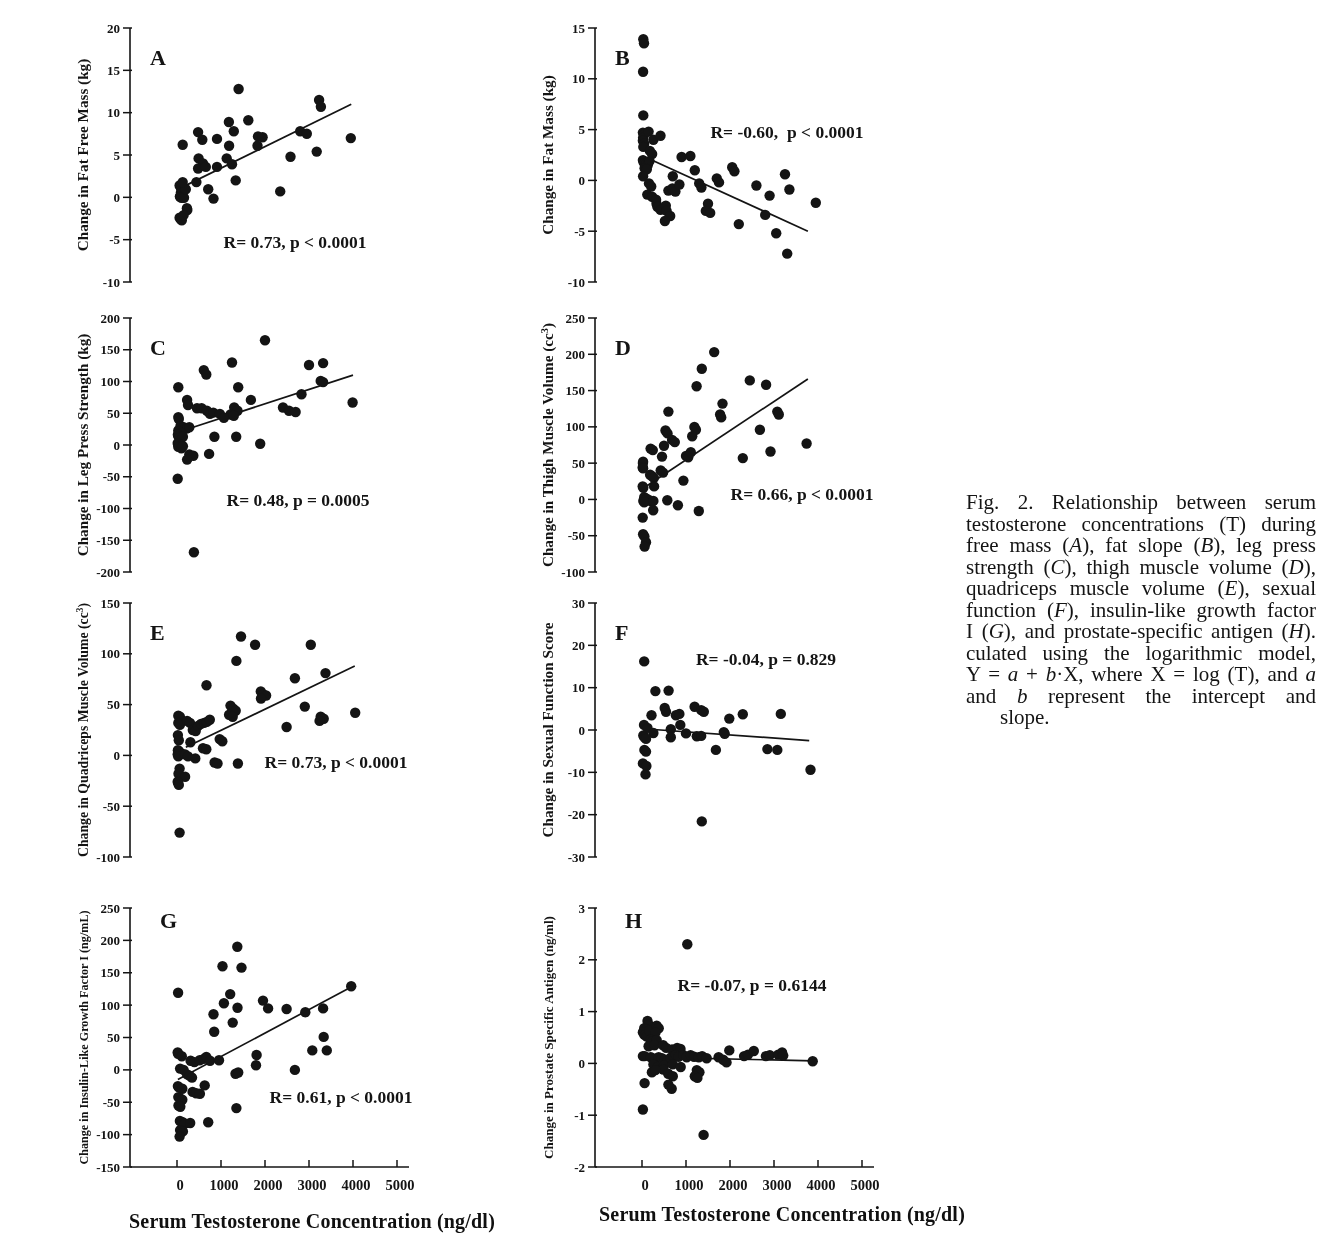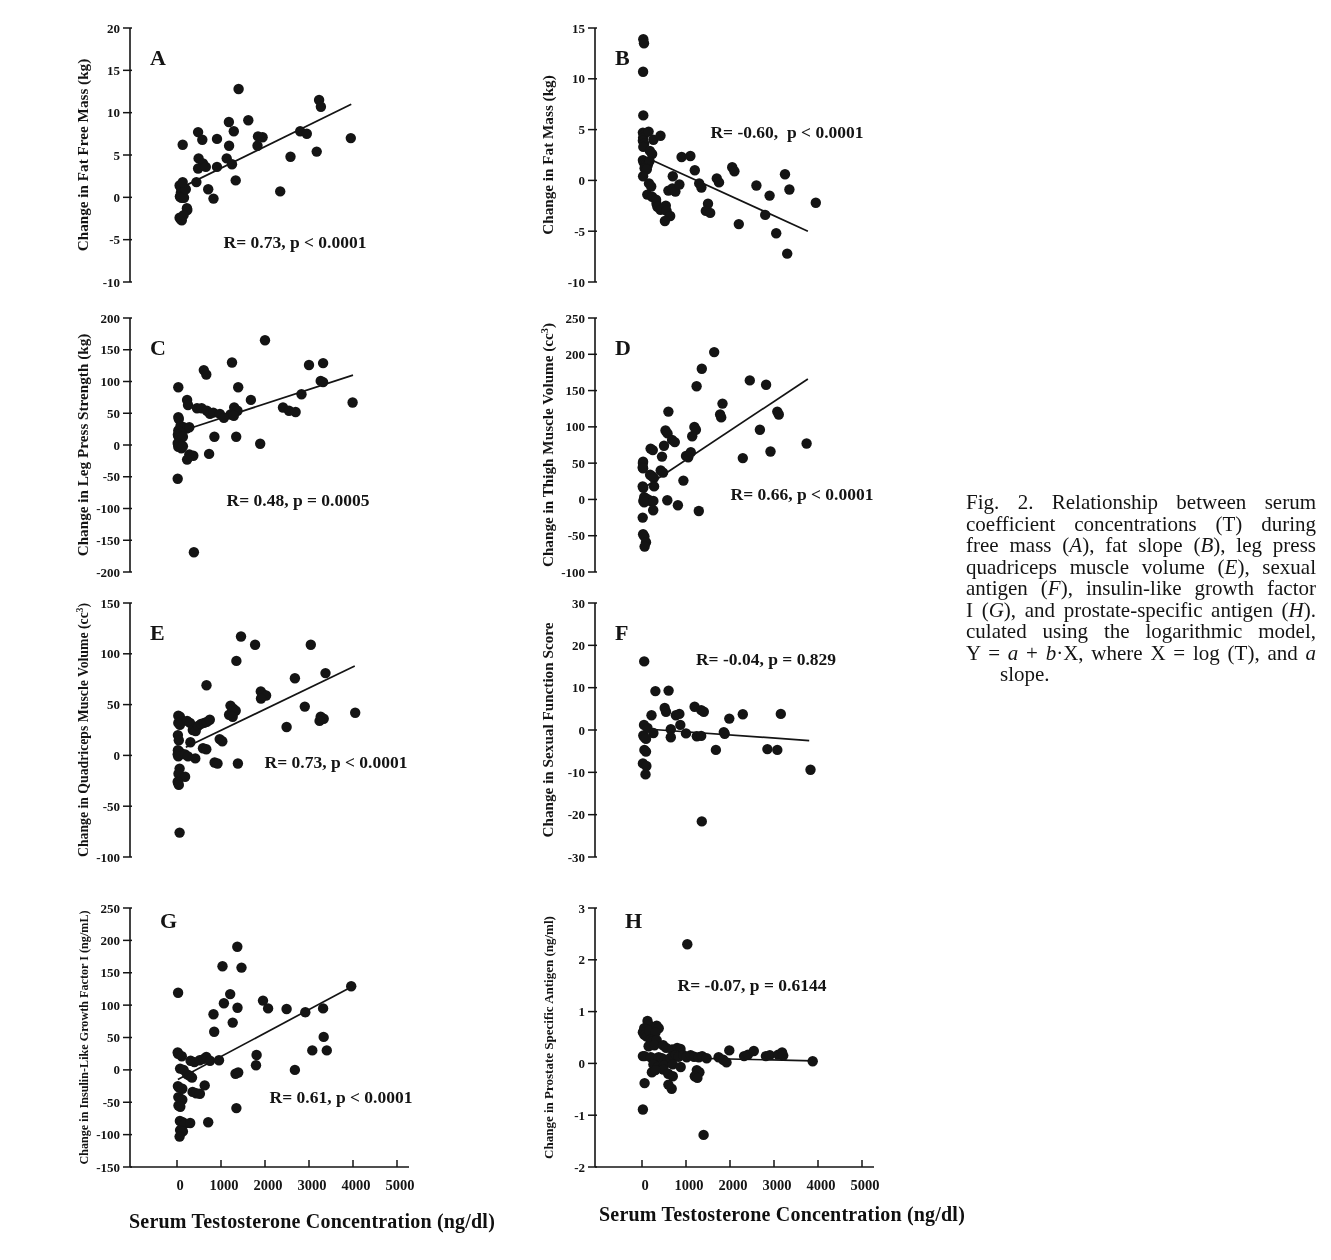--- a/index.html
+++ b/index.html
@@ -711,22 +711,24 @@
           <circle cx="122.9" cy="229.5" r="5.2" fill="#141414"></circle>
           <circle cx="183.6" cy="254.9" r="5.2" fill="#141414"></circle>
         </g>
         <text x="232" y="111" text-anchor="middle" font-size="17.5" font-weight="bold" fill="#141414" style="white-space:pre" font-family="&quot;Liberation Serif&quot;,&quot;DejaVu Serif&quot;,serif">R= -0.07, p = 0.6144</text>
       </svg>
     </div>
   <div class="axis-title" id="x-title-left">Serum Testosterone Concentration (ng/dl)</div>
   <div class="axis-title" id="x-title-right">Serum Testosterone Concentration (ng/dl)</div>
   <div id="caption">
       <div class="cap-line"><span>Fig. 2. Relationship between serum</span></div>
-      <div class="cap-line"><span>coefficient concentrations (T) during</span></div>
+      <div class="cap-line"><span>testosterone concentrations (T) during</span></div>
       <div class="cap-line"><span>free mass (</span><i>A</i><span>), fat slope (</span><i>B</i><span>), leg press</span></div>
+      <div class="cap-line"><span>strength (</span><i>C</i><span>), thigh muscle volume (</span><i>D</i><span>),</span></div>
       <div class="cap-line"><span>quadriceps muscle volume (</span><i>E</i><span>), sexual</span></div>
-      <div class="cap-line"><span>antigen (</span><i>F</i><span>), insulin-like growth factor</span></div>
+      <div class="cap-line"><span>function (</span><i>F</i><span>), insulin-like growth factor</span></div>
       <div class="cap-line"><span>I (</span><i>G</i><span>), and prostate-specific antigen (</span><i>H</i><span>).</span></div>
       <div class="cap-line"><span>culated using the logarithmic model,</span></div>
       <div class="cap-line"><span>Y = </span><i>a</i><span> + </span><i>b</i><span>·X, where X = log (T), and </span><i>a</i></div>
+      <div class="cap-line"><span>and </span><i>b</i><span> represent the intercept and</span></div>
       <div class="cap-line last"><span>slope.</span></div>
     </div>
 </div>
 
 </body></html>

